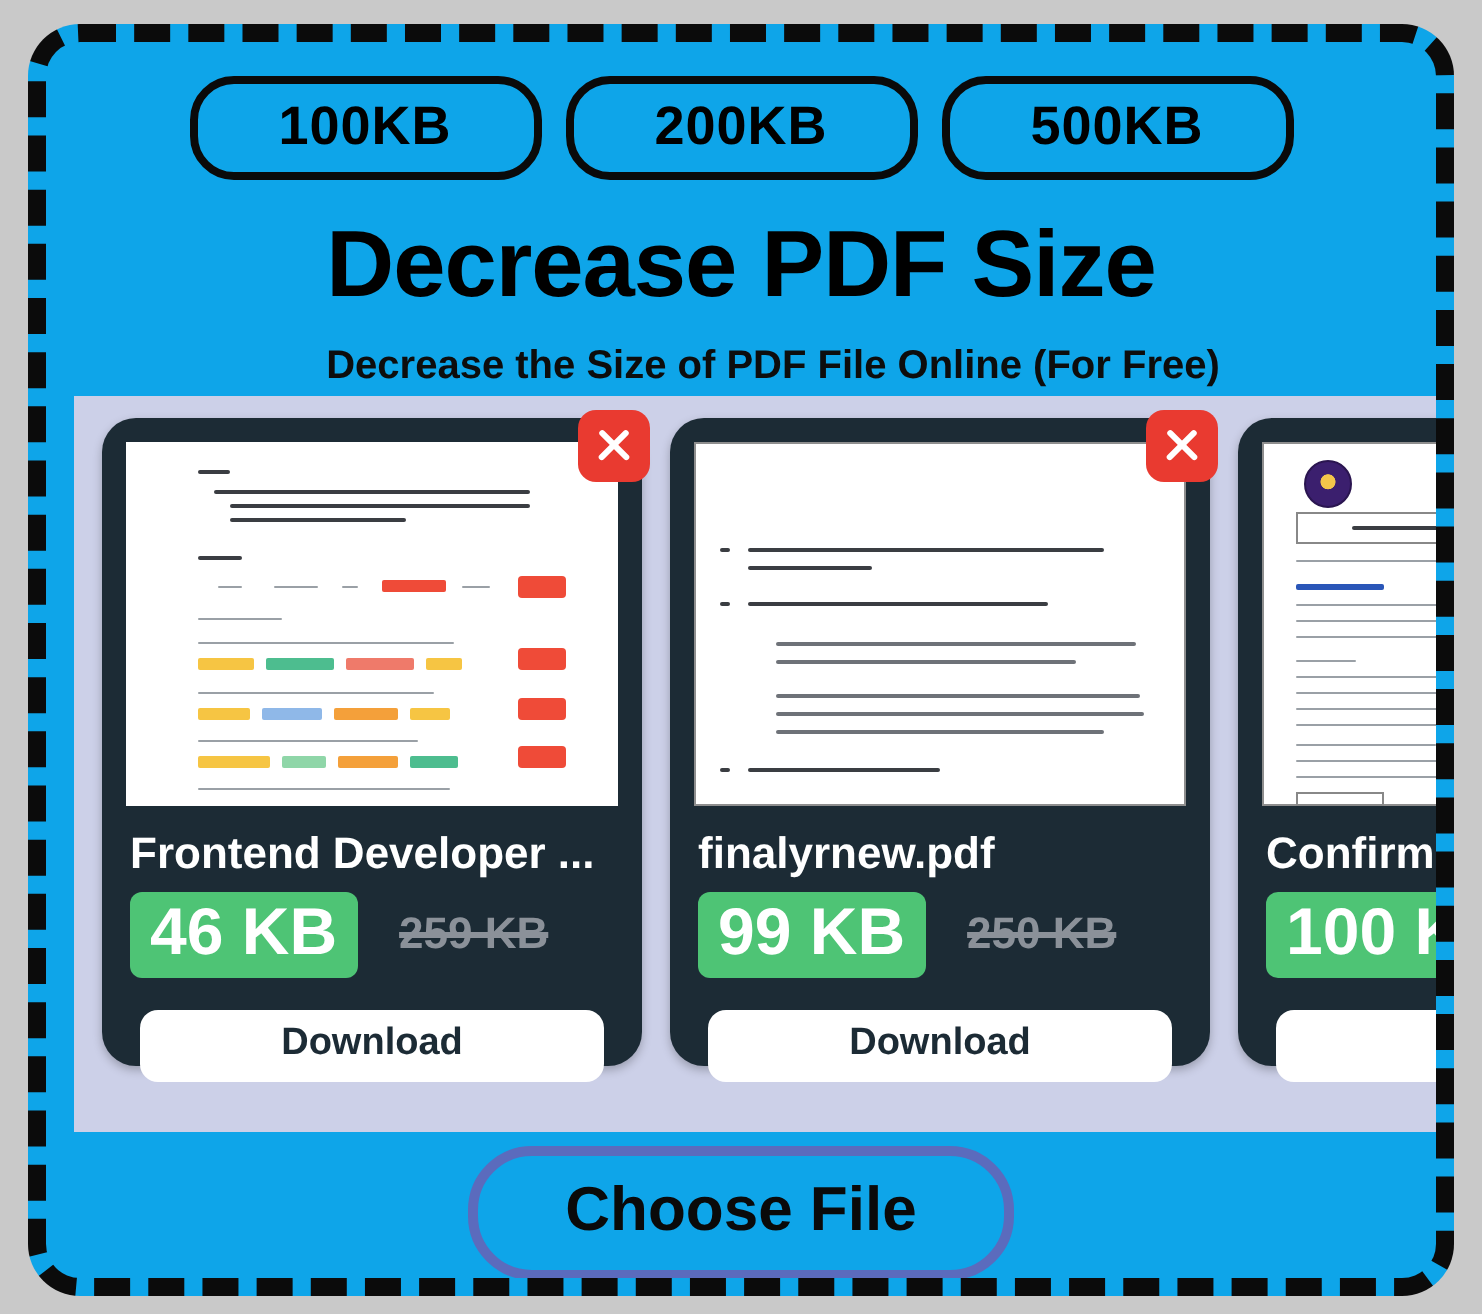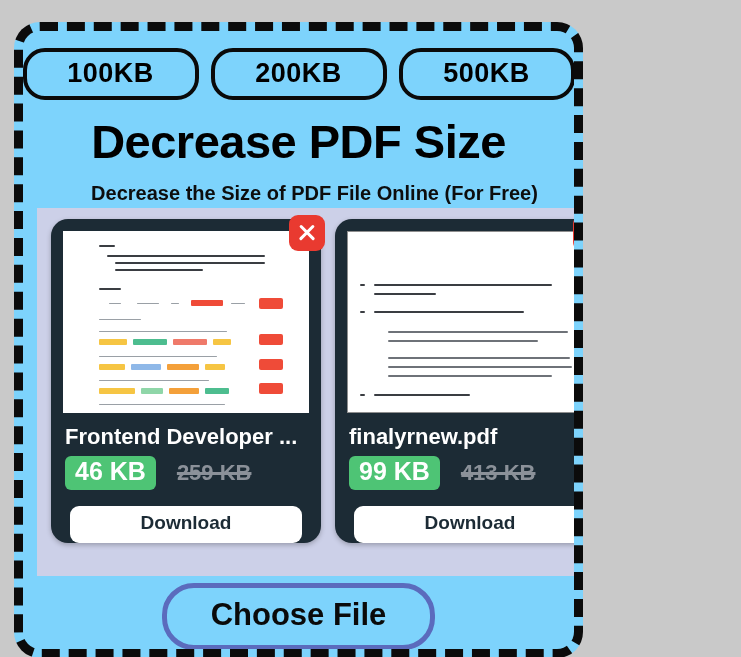--- a/index.html
+++ b/index.html
@@ -12,25 +12,25 @@
     position: relative;
     width: 741px;
     height: 657px;
     background: #c9c9c9;
     overflow: hidden;
   }
   
   .dropzone {
     position: absolute;
     left: 14px;
-    top: 22px;
-    width: 569px;
+    top: 12px;
+    width: 713px;
     height: 636px;
     box-sizing: border-box;
-    background: #7dd3fc;
+    background: #0ea5e9;
     border: 9px dashed #0b0b0b;
     border-radius: 26px;
     overflow: hidden;
   }
   .dz-inner {
     position: relative;
     width: 100%;
     height: 100%;
   }
 
@@ -159,21 +159,21 @@
     line-height: 1.15;
   }
   .size-row {
     display: flex;
     align-items: center;
     margin: 7px 2px 0;
   }
   .size-new {
     background: #4ec475;
     color: #ffffff;
-    font-size: 25px;
+    font-size: 33px;
     font-weight: bold;
     padding: 2px 10px 4px;
     border-radius: 6px;
     line-height: 1.1;
     white-space: nowrap;
   }
   .size-old {
     color: #8b9199;
     font-size: 22px;
     font-weight: bold;
@@ -354,21 +354,21 @@
 
                 <div class="ln dark" style="left:12px;top:162px;width:5px;"></div>
                 <div class="ln dark" style="left:26px;top:162px;width:96px;"></div>
 
               </div>
             </div>
             <button class="close-btn"></button>
             <div class="card-title">finalyrnew.pdf</div>
             <div class="size-row">
               <span class="size-new">99 KB</span>
-              <span class="size-old">413 KB</span>
+              <span class="size-old">250 KB</span>
             </div>
             <button class="download-btn">Download</button>
           </div>
 
           <div class="file-card">
             <div class="thumb-wrap">
               <div class="doc bordered">
                 <div class="emblem" style="left:20px;top:8px;"></div>
 
                 <div class="tbl" style="left:16px;top:34px;width:214px;height:16px;"></div>

